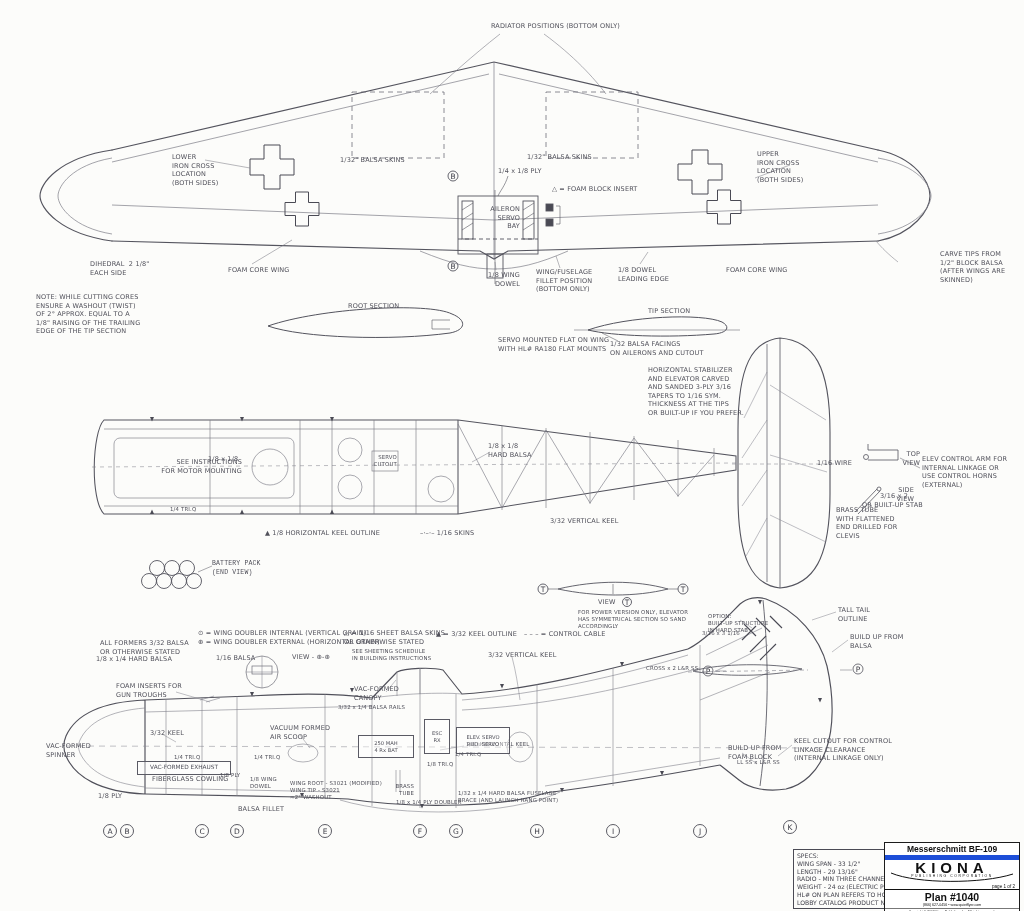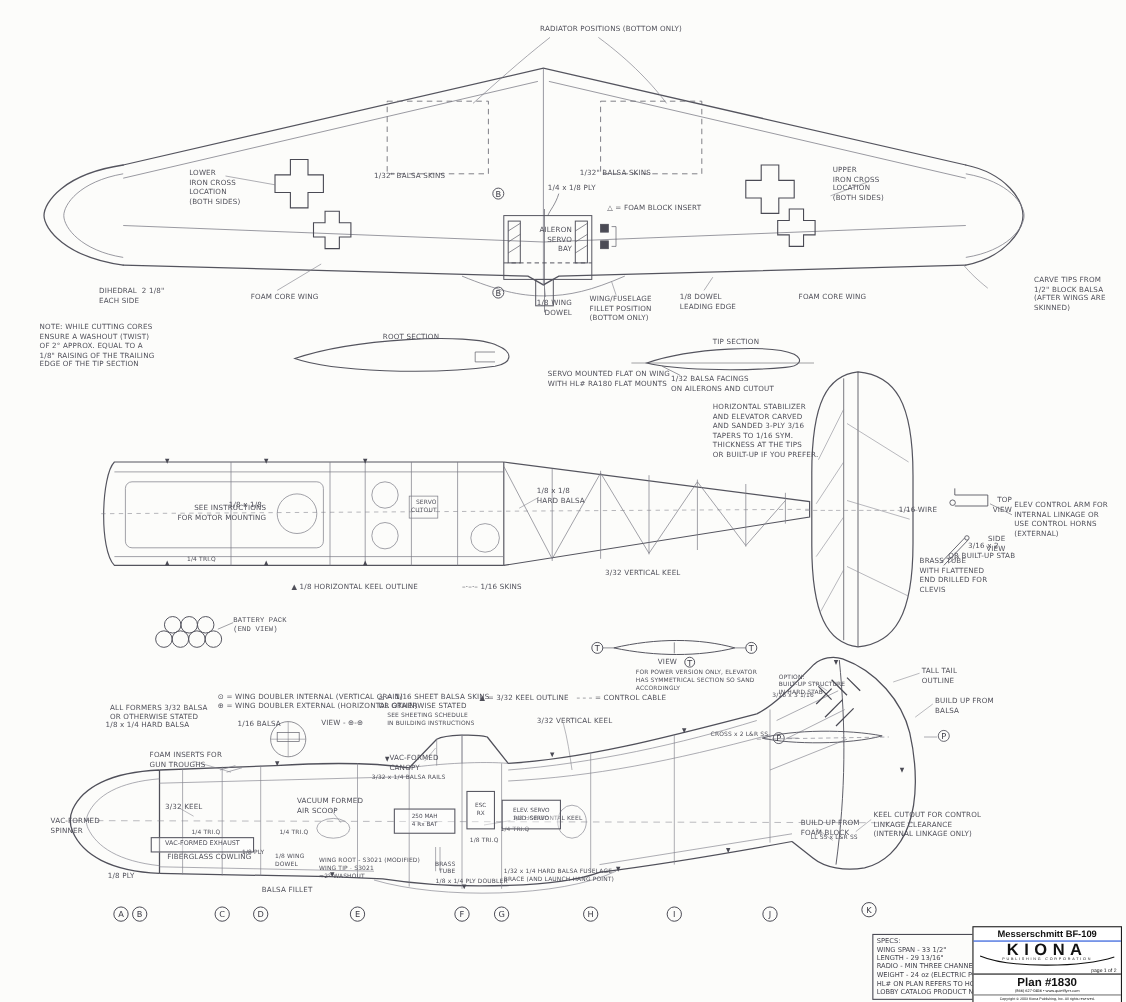--- a/index.html
+++ b/index.html
@@ -12,21 +12,21 @@
   .xs{font-size:5.4px;line-height:1.3;}
   .c{text-align:right;}
   .box{position:absolute;border:1px solid #5a5a64;color:#50505a;font-size:5.2px;
        line-height:1.25;display:flex;align-items:center;justify-content:center;
        text-align:center;white-space:pre;background:rgba(255,255,255,.4);}
   .specs{position:absolute;left:793px;top:849px;width:102px;height:54px;
          border:1px solid #4a4a54;padding:2px 3px;font-size:6.1px;line-height:1.28;
          white-space:pre;color:#45454f;}
   .titleblock{position:absolute;left:884px;top:842px;width:134px;border:1.3px solid #1c1c1c;
               background:#fff;text-align:center;font-family:"Liberation Sans",sans-serif;color:#111;}
-  .tb-model{font-size:8.5px;font-weight:bold;border-bottom:1px solid #1d4ed8;padding:1px 0;}
+  .tb-model{font-size:8.5px;font-weight:bold;border-bottom:5px solid #1d4ed8;padding:1px 0;}
   .tb-brandwrap{position:relative;height:24px;}
   .tb-brand{font-size:15px;font-weight:bold;letter-spacing:5px;line-height:1.05;}
   .tb-sub{font-size:3.4px;letter-spacing:1.6px;margin-top:-2px;}
   .tb-swoosh{position:absolute;left:2px;top:10px;}
   .tb-page{font-size:4.6px;text-align:right;padding-right:4px;border-bottom:1px solid #111;}
   .tb-plan{font-size:10.5px;font-weight:bold;padding:1px 0 0 0;}
   .tb-contact{font-size:3.6px;}
   .tb-copy{font-size:3.3px;border-top:1px solid #777;margin-top:1px;padding:1px 2px;}
 </style>
 </head>
@@ -340,21 +340,21 @@
 <div class="lbl" style="left:292px;top:653px;">VIEW - ⊕-⊕</div>
 <div class="lbl" style="left:344px;top:629px;">△ = 1/16 SHEET BALSA SKINS
 OR OTHERWISE STATED</div>
 <div class="lbl xs" style="left:352px;top:648px;">SEE SHEETING SCHEDULE
 IN BUILDING INSTRUCTIONS</div>
 <div class="lbl" style="left:436px;top:630px;">▲ = 3/32 KEEL OUTLINE</div>
 <div class="lbl" style="left:524px;top:630px;">– – – = CONTROL CABLE</div>
 <div class="lbl" style="left:488px;top:651px;">3/32 VERTICAL KEEL</div>
 
 <div class="lbl" style="left:96px;top:655px;">1/8 x 1/4 HARD BALSA</div>
-<div class="lbl" style="left:136px;top:682px;">FOAM INSERTS FOR
+<div class="lbl" style="left:116px;top:682px;">FOAM INSERTS FOR
 GUN TROUGHS</div>
 <div class="lbl" style="left:46px;top:742px;">VAC-FORMED
 SPINNER</div>
 <div class="lbl" style="left:150px;top:729px;">3/32 KEEL</div>
 <div class="lbl" style="left:354px;top:685px;">VAC-FORMED
 CANOPY</div>
 <div class="lbl xs" style="left:338px;top:704px;">3/32 x 1/4 BALSA RAILS</div>
 <div class="lbl" style="left:270px;top:724px;">VACUUM FORMED
 AIR SCOOP</div>
 <div class="lbl xs" style="left:174px;top:754px;">1/4 TRI.Q</div>
@@ -411,18 +411,18 @@
 <div class="titleblock">
   <div class="tb-model">Messerschmitt BF-109</div>
   <div class="tb-brandwrap">
     <div class="tb-brand">KIONA</div>
     <svg class="tb-swoosh" width="130" height="14" viewBox="0 0 130 14">
       <path d="M4,3 C30,14 95,14 126,4" fill="none" stroke="#111" stroke-width="1"></path>
     </svg>
     <div class="tb-sub">PUBLISHING CORPORATION</div>
   </div>
   <div class="tb-page">page 1 of 2</div>
-  <div class="tb-plan">Plan #1830</div>
+  <div class="tb-plan">Plan #1040</div>
   <div class="tb-contact">(866) 627-0456 • www.quietflyer.com</div>
   <div class="tb-copy">Copyright © 2003 Kiona Publishing, Inc. All rights reserved.</div>
 </div>
 
 </div>
 
 </body></html>

